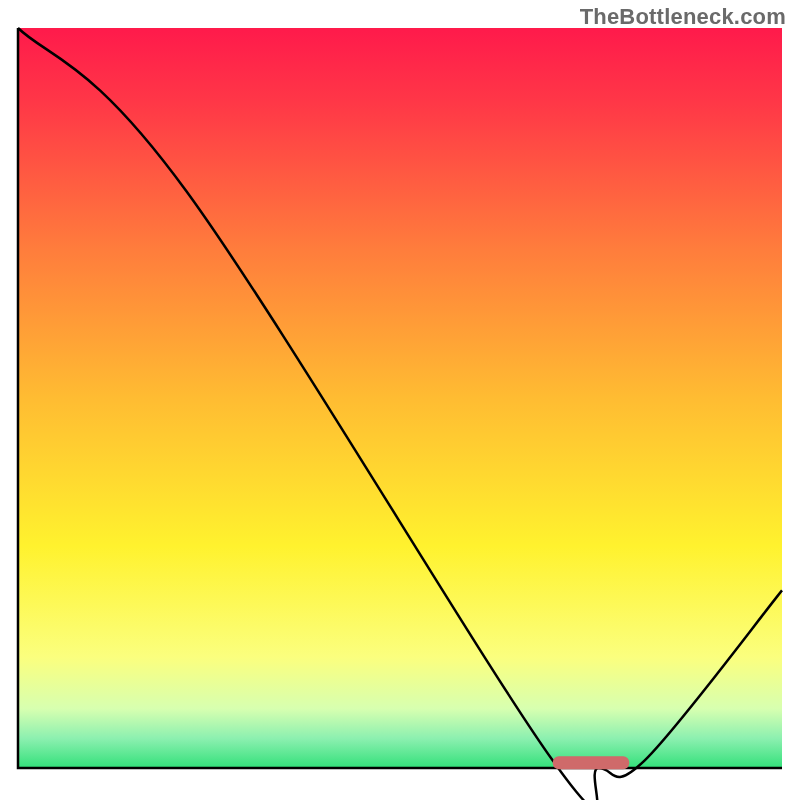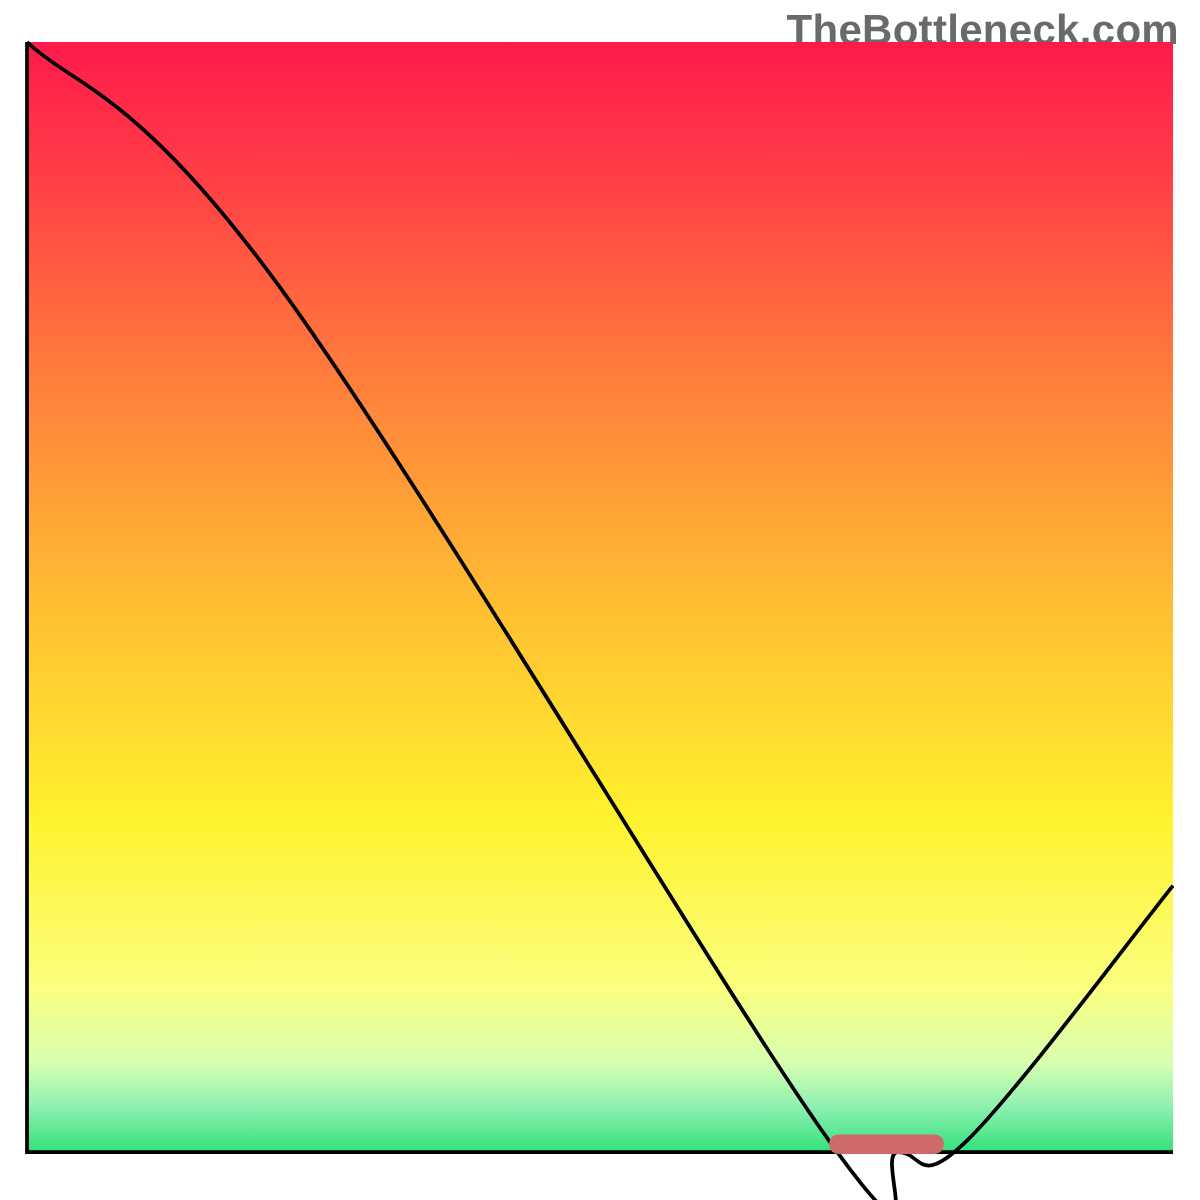--- a/index.html
+++ b/index.html
@@ -12,21 +12,21 @@
   }
   .container {
     position: relative;
     width: 800px;
     height: 800px;
   }
   .watermark {
     position: absolute;
     top: 4px;
     right: 14px;
-    font-size: 28px;
+    font-size: 22px;
     font-weight: 600;
     color: #6a6a6a;
     letter-spacing: 0.2px;
   }
   svg {
     position: absolute;
     top: 0;
     left: 0;
   }
 </style>

